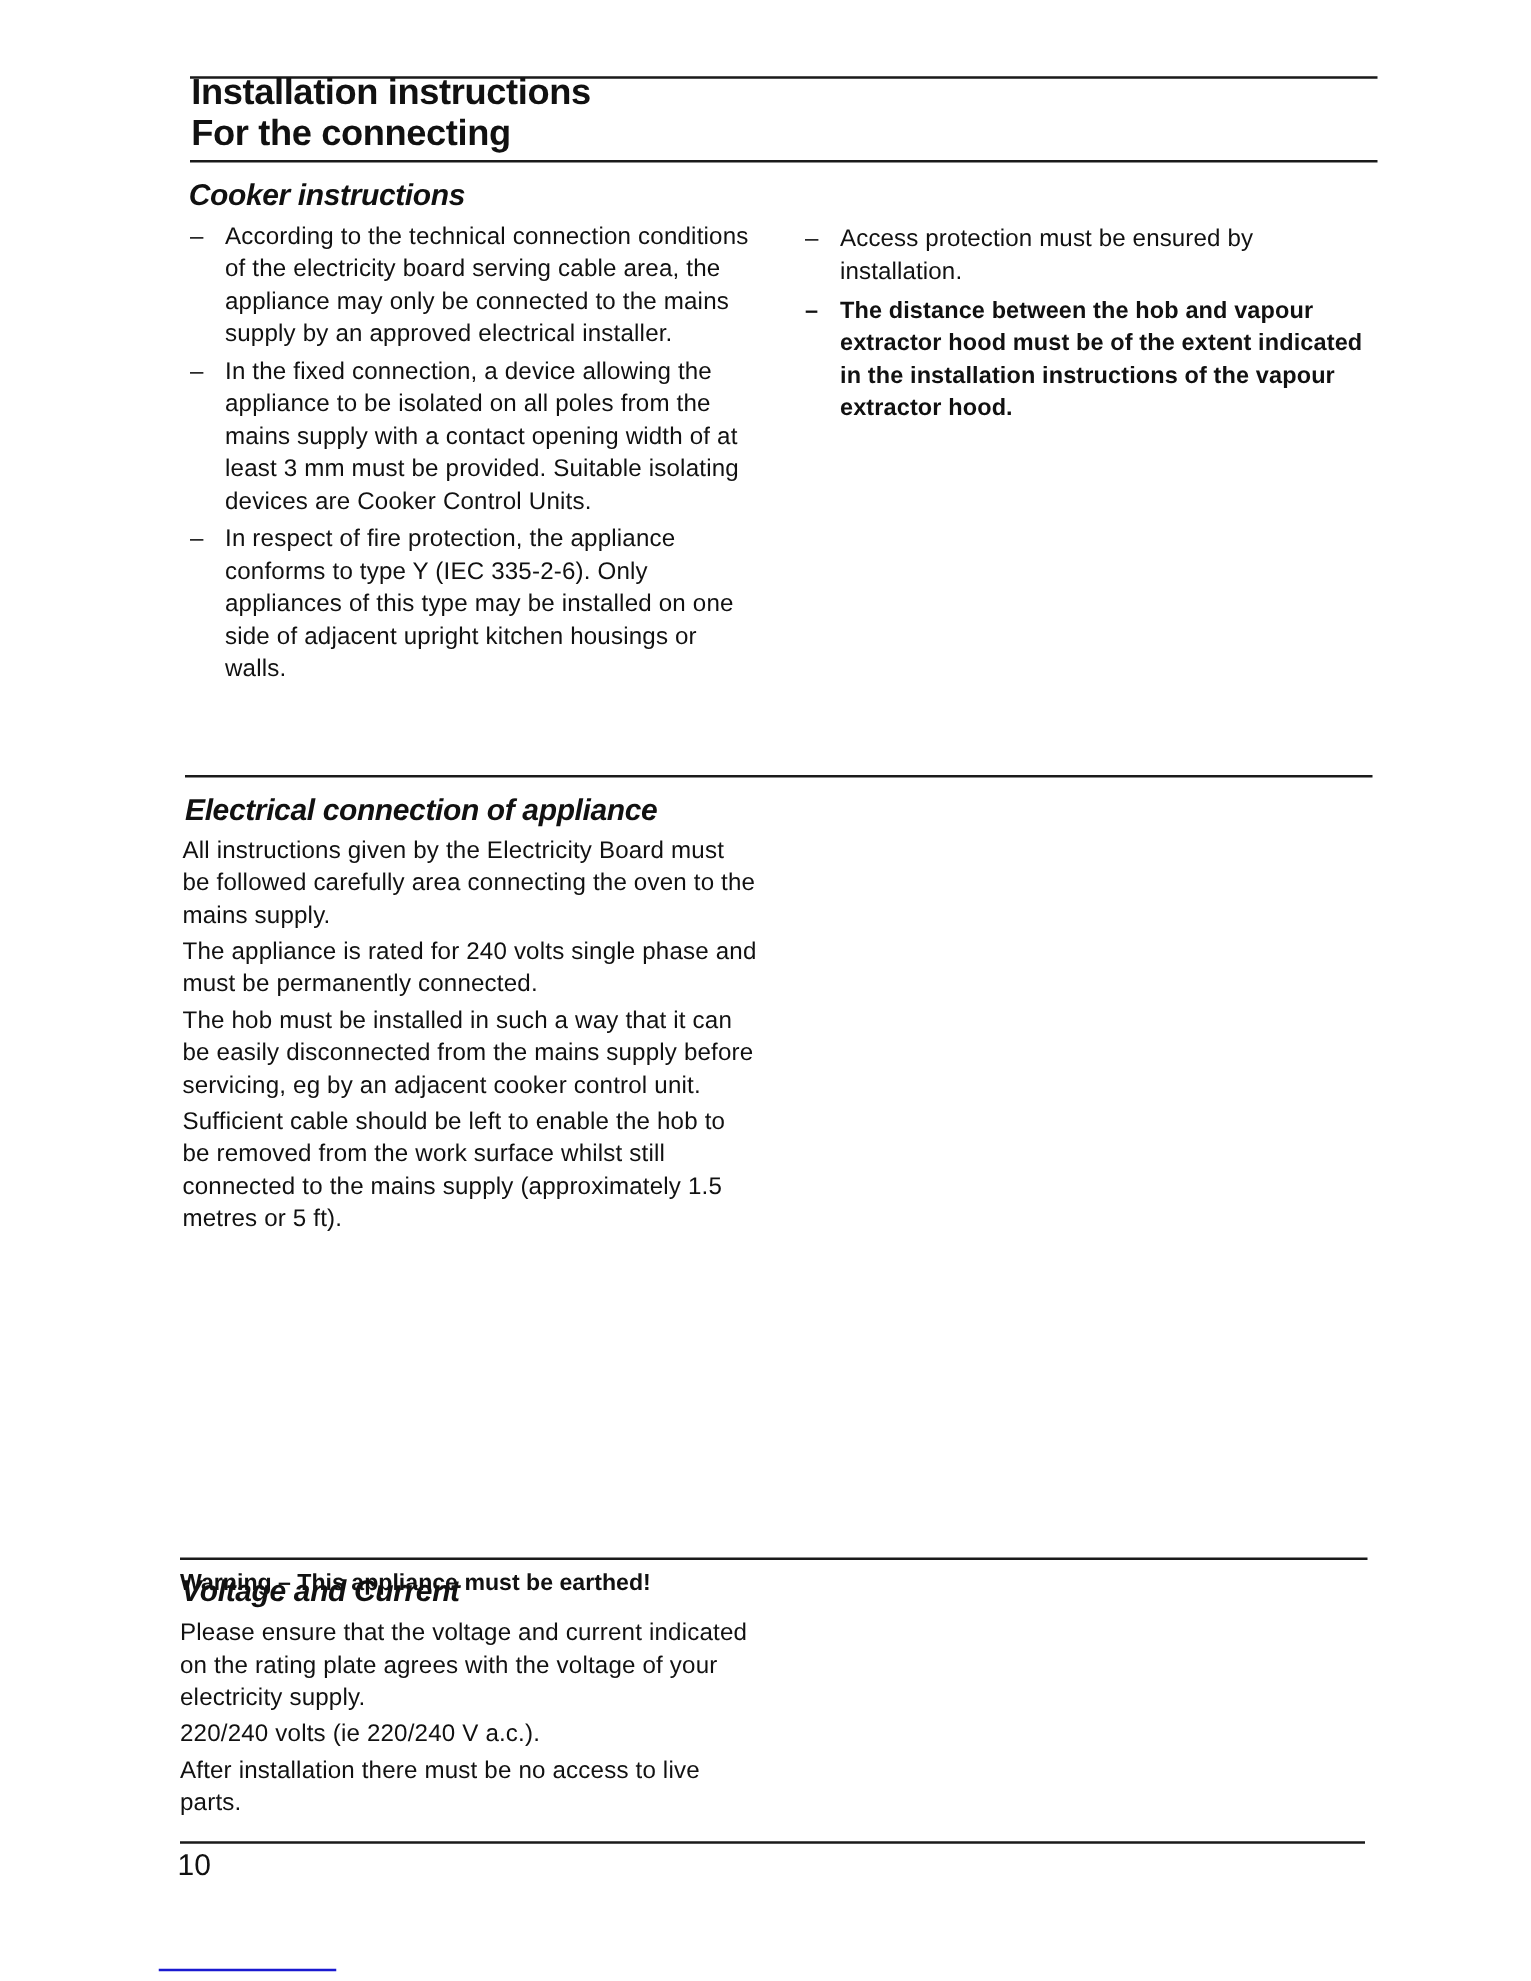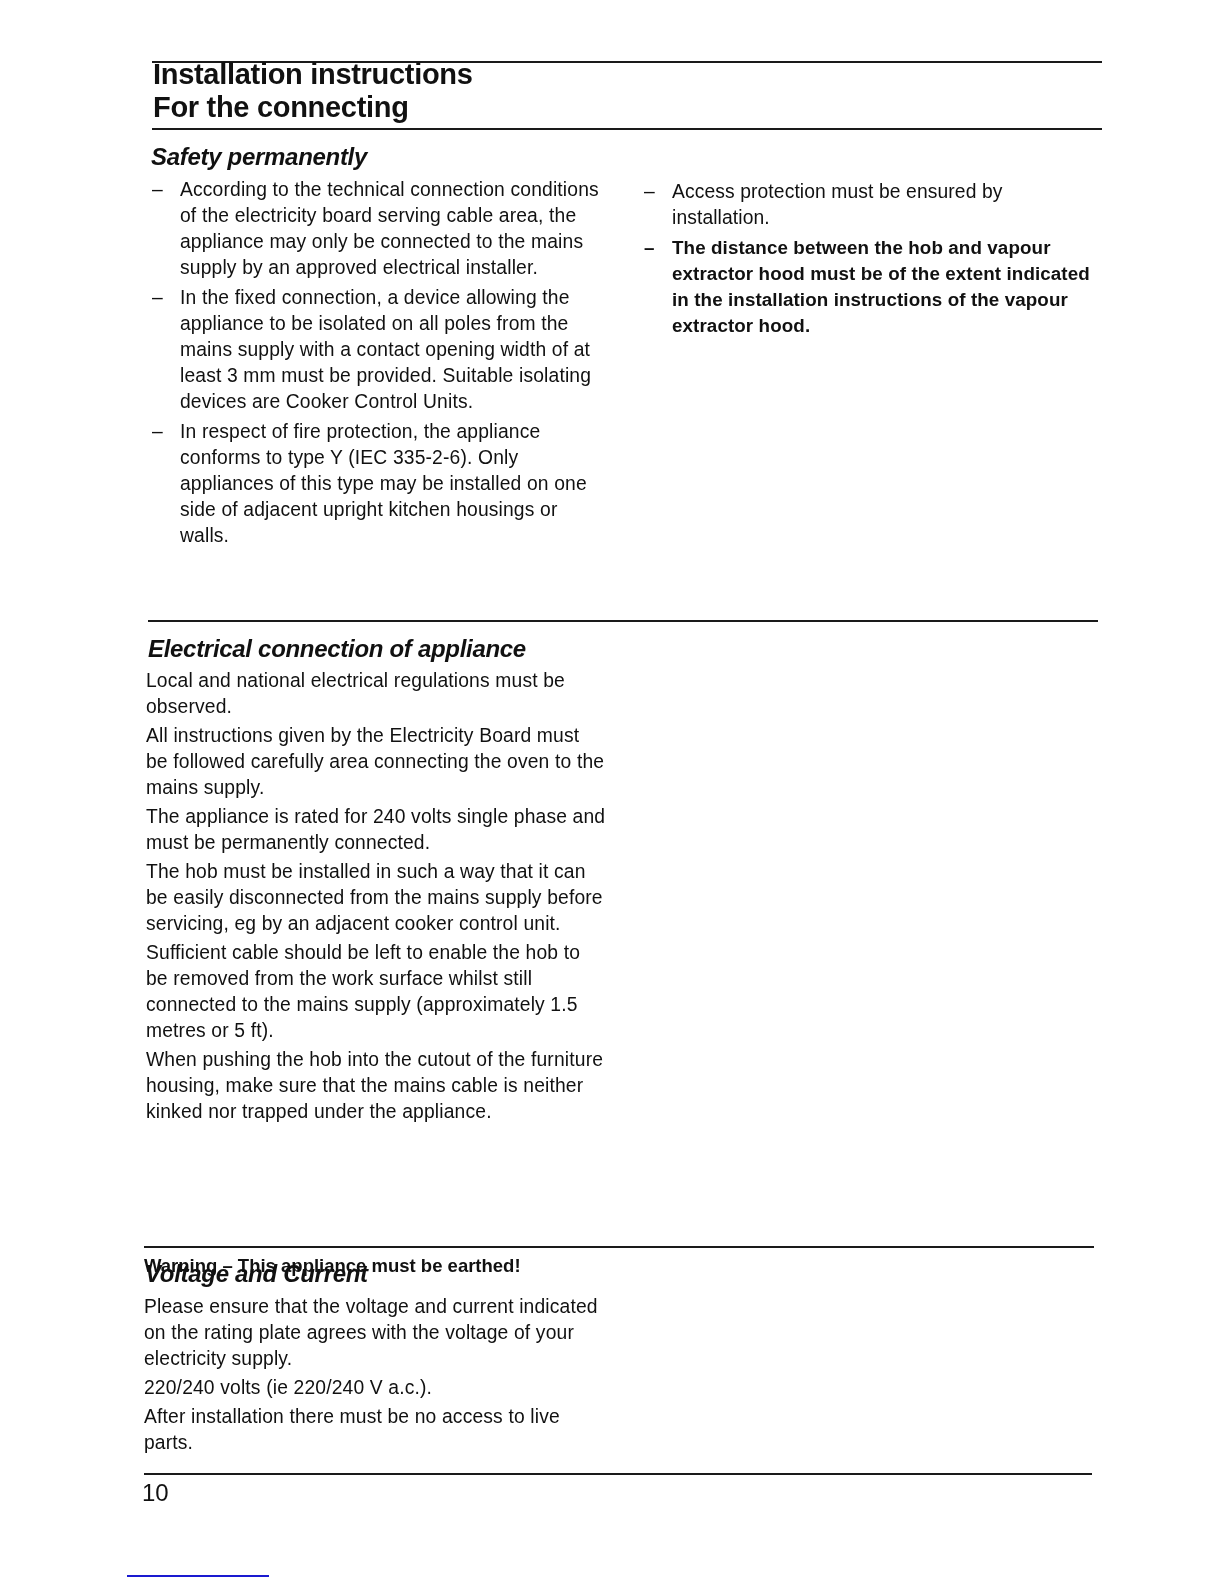--- a/index.html
+++ b/index.html
@@ -44,46 +44,44 @@
 <div class="rule" style="left:152px; top:128px; width:950px;"></div>
 <div class="rule" style="left:148px; top:620px; width:950px;"></div>
 <div class="rule" style="left:144px; top:1246px; width:950px;"></div>
 <div class="rule" style="left:144px; top:1473px; width:948px;"></div>
 
 <div class="title">
   <div>Installation instructions</div>
   <div style="margin-top:4px;">For the connecting</div>
 </div>
 
-<div class="h2" style="left:151px; top:143px;">Safety permanently</div>
+<div class="h2" style="left:151px; top:143px;">Cooker instructions</div>
 
 <div class="para" style="left:150px; top:177px; width:460px; letter-spacing:0.15px;">
   <ul class="bullets">
     <li><span class="dash">–</span><span>According to the technical connection conditions of the electricity board serving cable area, the appliance may only be connected to the mains supply by an approved electrical installer.</span></li>
     <li><span class="dash">–</span><span>In the fixed connection, a device allowing the appliance to be isolated on all poles from the mains supply with a contact opening width of at least 3 mm must be provided. Suitable isolating devices are Cooker Control Units.</span></li>
     <li><span class="dash">–</span><span>In respect of fire protection, the appliance conforms to type Y (IEC 335-2-6). Only appliances of this type may be installed on one side of adjacent upright kitchen housings or walls.</span></li>
   </ul>
 </div>
 
 <div class="para" style="left:642px; top:179px; width:455px; letter-spacing:0.1px;">
   <ul class="bullets">
     <li><span class="dash">–</span><span>Access protection must be ensured by installation.</span></li>
     <li class="bold" style="font-size:18.8px;"><span class="dash">–</span><span>The distance between the hob and vapour extractor hood must be of the extent indicated in the installation instructions of the vapour extractor hood.</span></li>
   </ul>
 </div>
 
 <div class="h2" style="left:148px; top:635px;">Electrical connection of appliance</div>
 
 <div class="para" style="left:146px; top:668px; width:460px; letter-spacing:0.15px;">
-  <p>Local and national electrical regulations must be observed.</p>
   <p>All instructions given by the Electricity Board must be followed carefully area connecting the oven to the mains supply.</p>
   <p>The appliance is rated for 240 volts single phase and must be permanently connected.</p>
   <p>The hob must be installed in such a way that it can be easily disconnected from the mains supply before servicing, eg by an adjacent cooker control unit.</p>
   <p>Sufficient cable should be left to enable the hob to be removed from the work surface whilst still connected to the mains supply (approximately 1.5 metres or 5 ft).</p>
-  <p>When pushing the hob into the cutout of the furniture housing, make sure that the mains cable is neither kinked nor trapped under the appliance.</p>
 </div>
 
 <div class="warning">Warning – This appliance must be earthed!</div>
 
 <div class="h2" style="left:145px; top:1260px;">Voltage and Current</div>
 
 <div class="para" style="left:144px; top:1294px; width:460px; letter-spacing:0.15px;">
   <p>Please ensure that the voltage and current indicated on the rating plate agrees with the voltage of your electricity supply.</p>
   <p>220/240 volts (ie 220/240 V a.c.).</p>
   <p>After installation there must be no access to live parts.</p>

